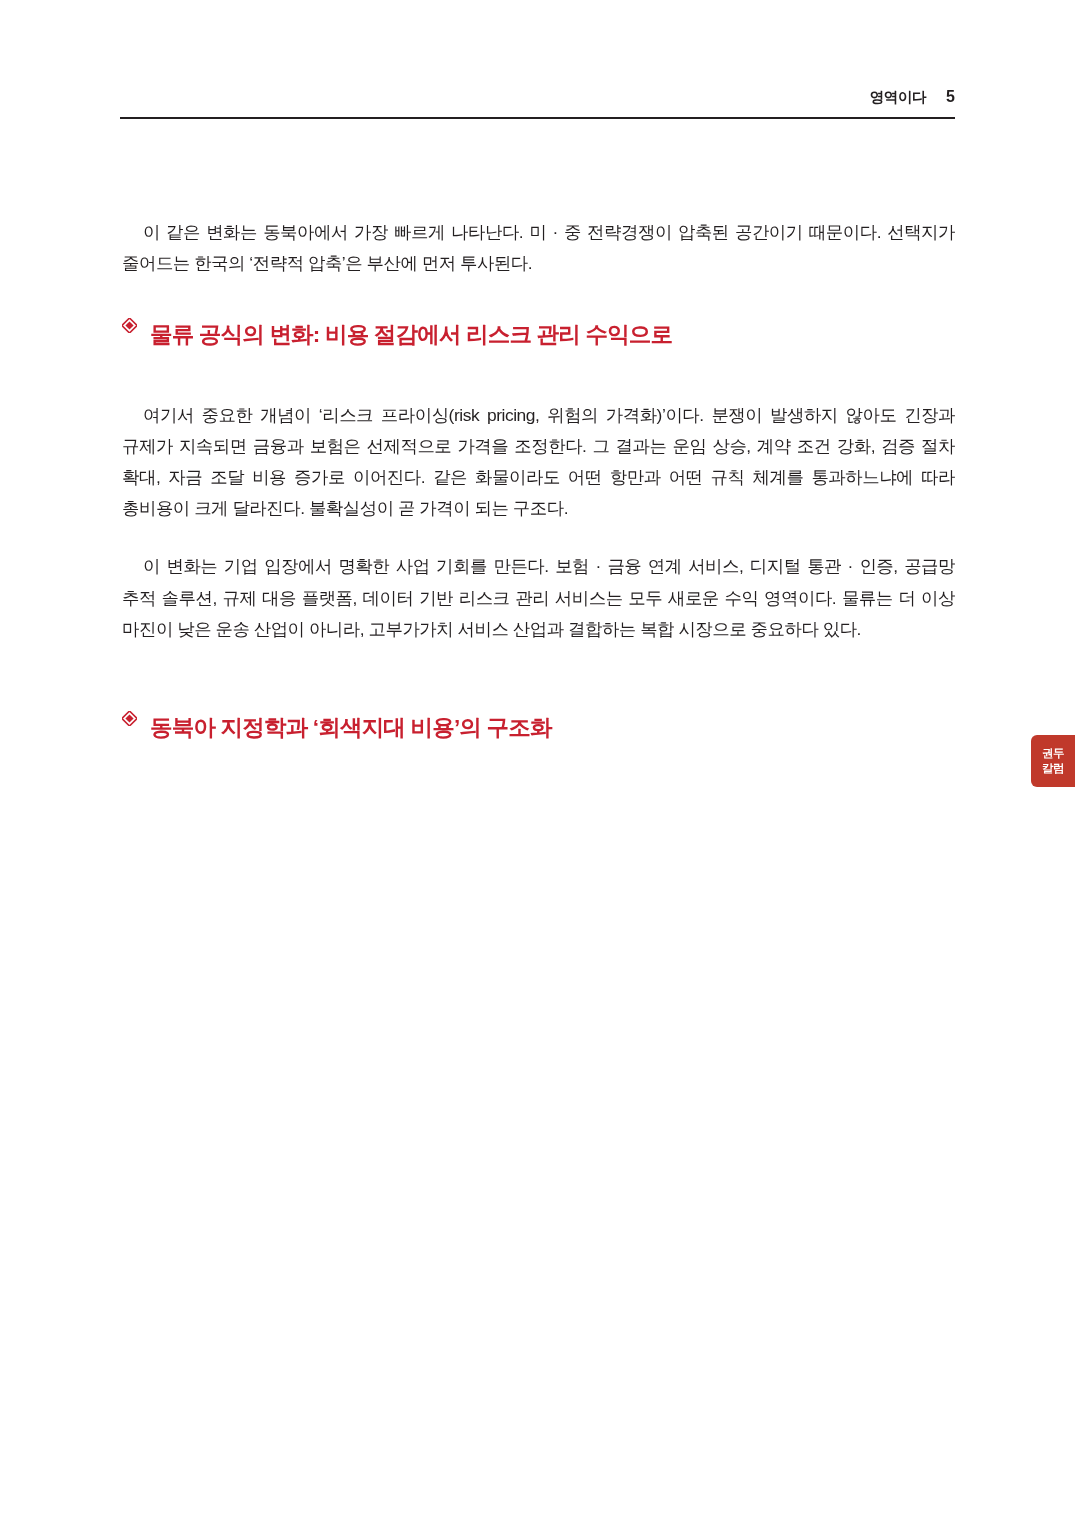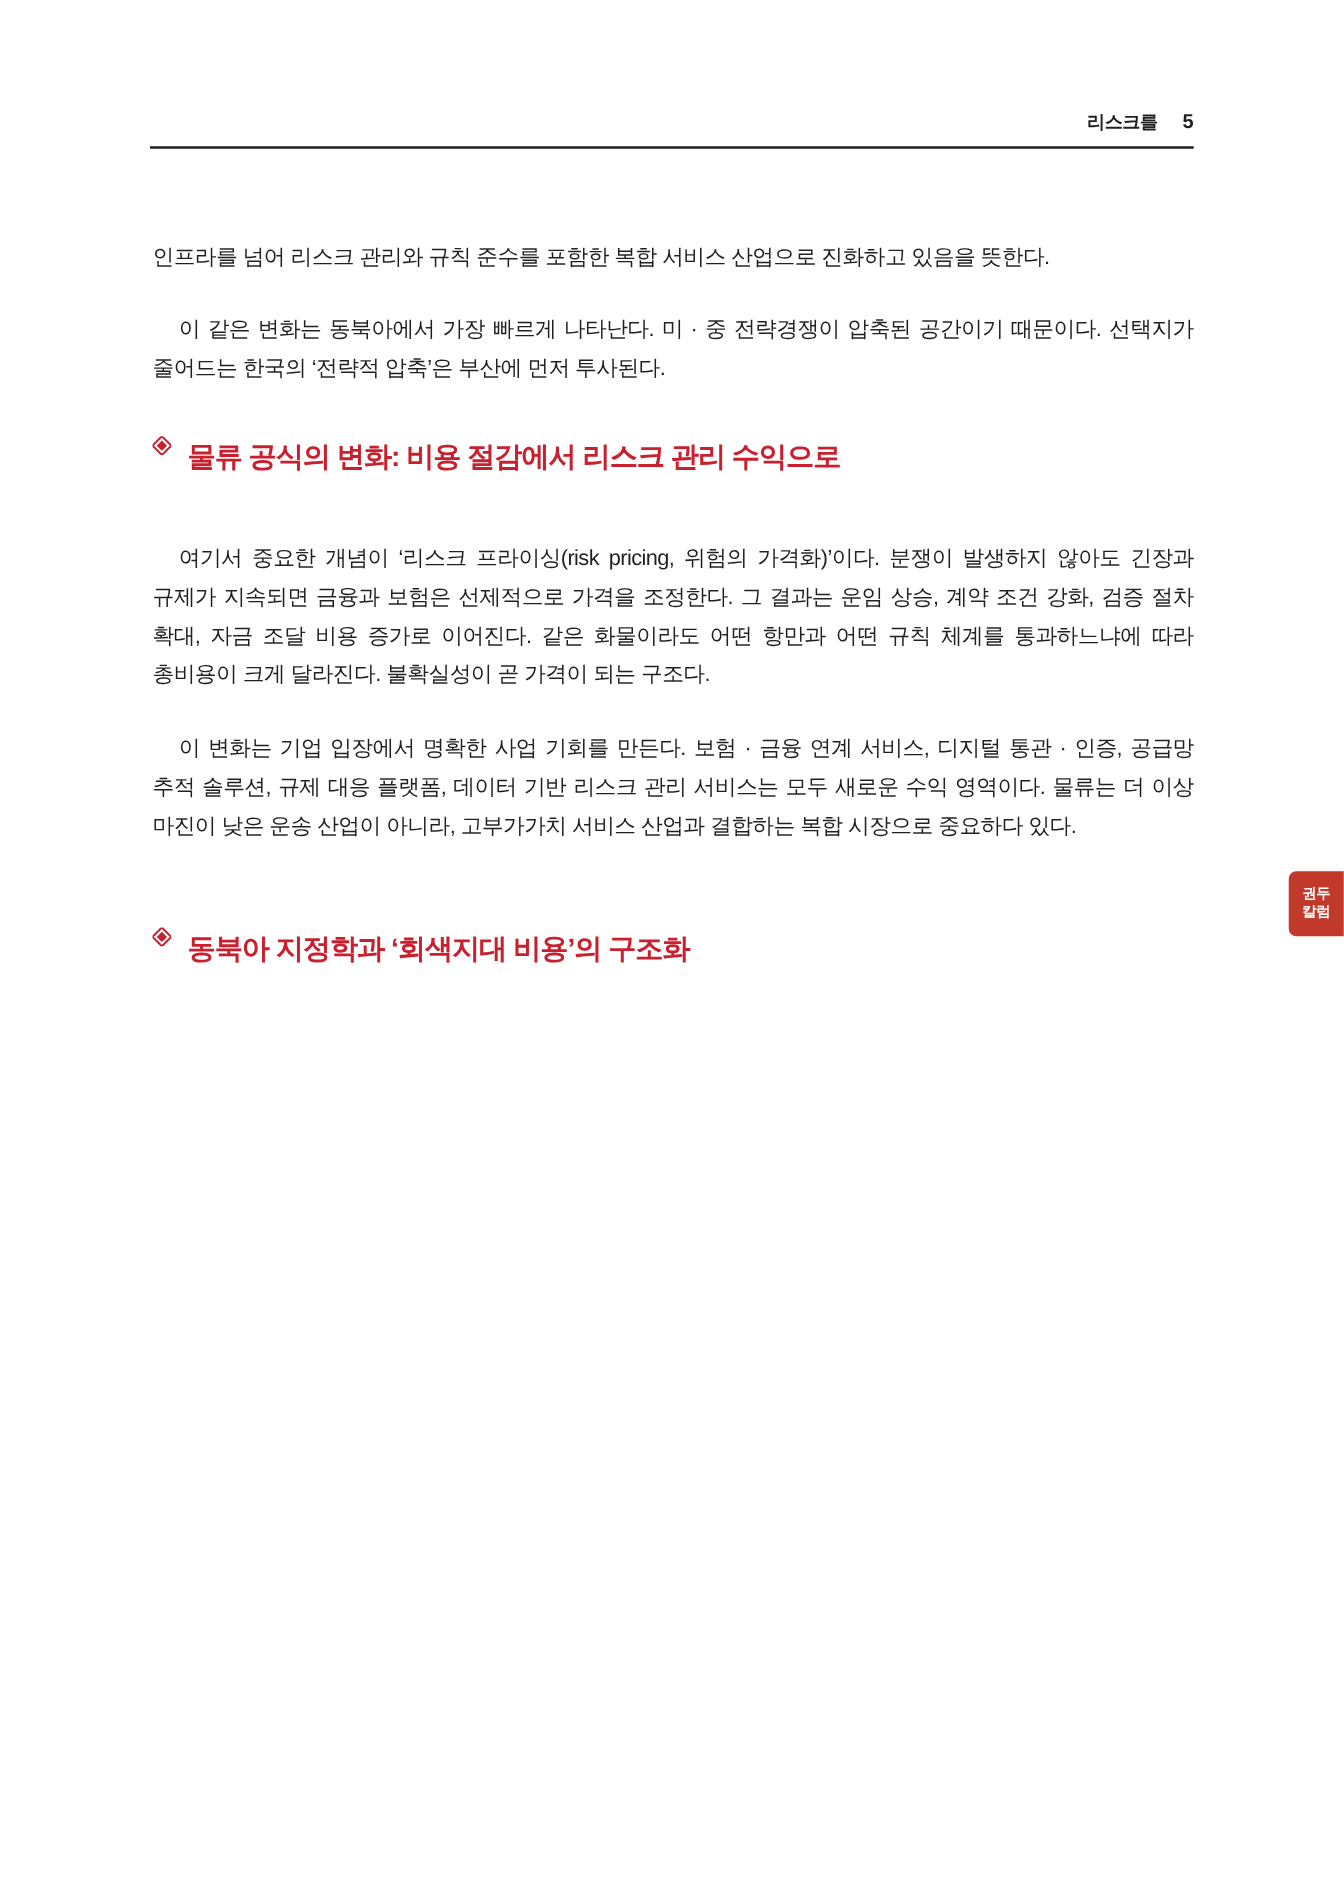--- a/index.html
+++ b/index.html
@@ -88,21 +88,21 @@
     height: 15px;
     flex: 0 0 auto;
     position: relative;
     transform: translateY(-1px);
   }
   .diamond-icon svg { display: block; }
 
   
   .side-tab {
     position: absolute;
-    top: 697px;
+    top: 735px;
     right: 0;
     width: 44px;
     height: 52px;
     background: #c0392b;
     border-radius: 6px 0 0 6px;
     color: #ffffff;
     font-size: 11.5px;
     font-weight: bold;
     line-height: 1.28;
     letter-spacing: -0.4px;
@@ -111,28 +111,27 @@
     align-items: center;
     justify-content: center;
     text-align: center;
   }
   .side-tab span { display: block; }
 </style>
 </head>
 <body>
 
 <div class="page-header">
-  <div class="header-label">리스크를</div>
+  <div class="header-label">영역이다</div>
   <div class="header-pagenum">5</div>
 </div>
 <div class="header-rule"></div>
 
 <div class="content">
 
-  <p class="para">인프라를 넘어 리스크 관리와 규칙 준수를 포함한 복합 서비스 산업으로 진화하고 있음을 뜻한다.</p>
 
   <div class="gap-sm"></div>
 
   <p class="para indent">이 같은 변화는 동북아에서 가장 빠르게 나타난다. 미 · 중 전략경쟁이 압축된 공간이기 때문이다. 선택지가 줄어드는 한국의 ‘전략적 압축’은 부산에 먼저 투사된다.</p>
 
   <div class="gap-lg"></div>
 
   <h2 class="section-heading">
     <span class="diamond-icon">
       <svg width="15" height="15" viewBox="0 0 15 15" xmlns="http://www.w3.org/2000/svg">

